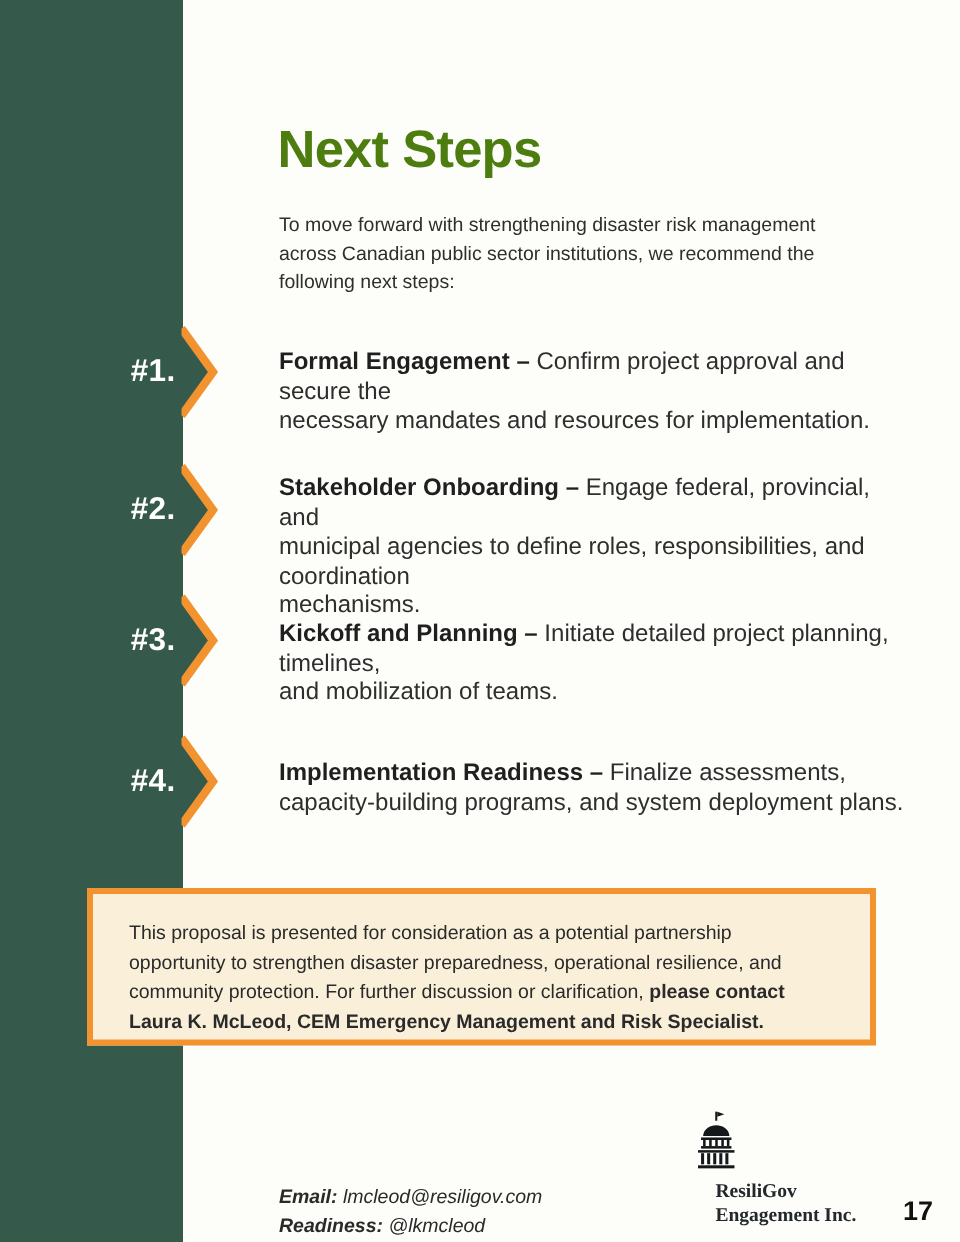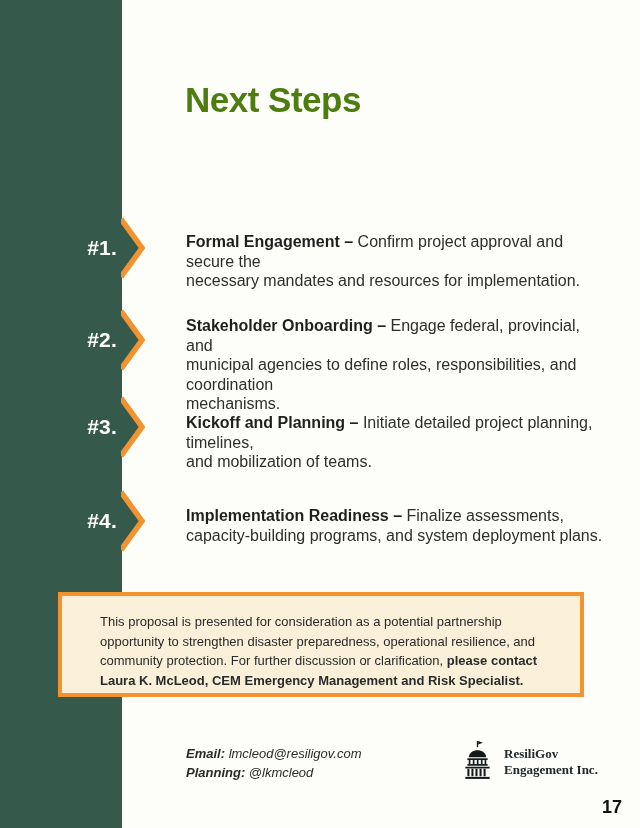--- a/index.html
+++ b/index.html
@@ -37,29 +37,29 @@
     position:absolute;left:186px;width:420px;margin:0;
     font-size:16px;line-height:19.5px;white-space:pre-line;color:#2E2E2E;
   }
   .step-text b{color:#1F1F1F;}
   .step-1{top:232px;} .step-2{top:316px;} .step-3{top:413px;} .step-4{top:506px;}
 
   .callout{
     position:absolute;left:58px;top:592px;width:526px;height:105px;
     box-sizing:border-box;
     background:#FAF0D9;border:4px solid #F2932F;
-    padding:16px 20px 0 38px;
+    padding:16px 20px 0 24px;
     font-size:13px;line-height:19.5px;white-space:pre-line;color:#2A2A2A;
   }
   .contact{
-    position:absolute;left:186px;top:744px;
+    position:absolute;left:186px;top:788px;
     font-size:13px;line-height:19px;font-style:italic;
   }
   .contact b{font-style:italic;}
-  .brand{position:absolute;left:464px;top:740px;display:flex;align-items:flex-start;}
+  .brand{position:absolute;left:464px;top:740px;display:flex;align-items:flex-start;flex-direction:column;}
   .brand svg{display:block;}
   .brand-name{
     margin-left:13px;margin-top:6px;
     font-family:"Liberation Serif", serif;font-weight:700;
     font-size:13px;line-height:16px;color:#23282C;
   }
   .page-num{
     position:absolute;right:18px;top:797px;
     font-size:18px;font-weight:700;color:#111;
   }
@@ -88,39 +88,42 @@
     <path d="M0 2 L21 31 L0 60" fill="none" stroke="#F2932F" stroke-width="5.5" stroke-linejoin="miter"></path>
   </svg>
 
   <div class="badge badge-1">#1.</div>
   <div class="badge badge-2">#2.</div>
   <div class="badge badge-3">#3.</div>
   <div class="badge badge-4">#4.</div>
 
   <h1 class="page-title">Next Steps</h1>
 
+  <p class="intro">To move forward with strengthening disaster risk management
+across Canadian public sector institutions, we recommend the
+following next steps:</p>
 
   <p class="step-text step-1"><b>Formal Engagement –</b><span> Confirm project approval and secure the
 necessary mandates and resources for implementation.</span></p>
   <p class="step-text step-3"><b>Kickoff and Planning –</b><span> Initiate detailed project planning, timelines,
 and mobilization of teams.</span></p>
   <p class="step-text step-2"><b>Stakeholder Onboarding –</b><span> Engage federal, provincial, and
 municipal agencies to define roles, responsibilities, and coordination
 mechanisms.</span></p>
   <p class="step-text step-4"><b>Implementation Readiness –</b><span> Finalize assessments,
 capacity-building programs, and system deployment plans.</span></p>
 
   <div class="callout"><span>This proposal is presented for consideration as a potential partnership
 opportunity to strengthen disaster preparedness, operational resilience, and
 community protection. For further discussion or clarification, </span><b>please contact
 Laura K. McLeod, CEM Emergency Management and Risk Specialist.</b></div>
 
   <div class="contact">
     <div><b>Email:</b><span> lmcleod@resiligov.com</span></div>
-    <div><b>Planning:</b><span> @lkmcleod</span></div>
+    <div><b>Readiness:</b><span> @lkmcleod</span></div>
   </div>
 
   <div class="brand">
     <svg width="27" height="40" viewBox="0 0 40 58">
       <g fill="#15181B" stroke="none">
         <rect x="19" y="1" width="2" height="9"></rect>
         <path d="M21 1 L28 3.5 L21 6 Z"></path>
         <path d="M7 25 C8 11, 32 11, 33 25 Z"></path>
         <rect x="5" y="26.5" width="30" height="2.5"></rect>
         <rect x="7" y="29" width="2.5" height="6"></rect>

